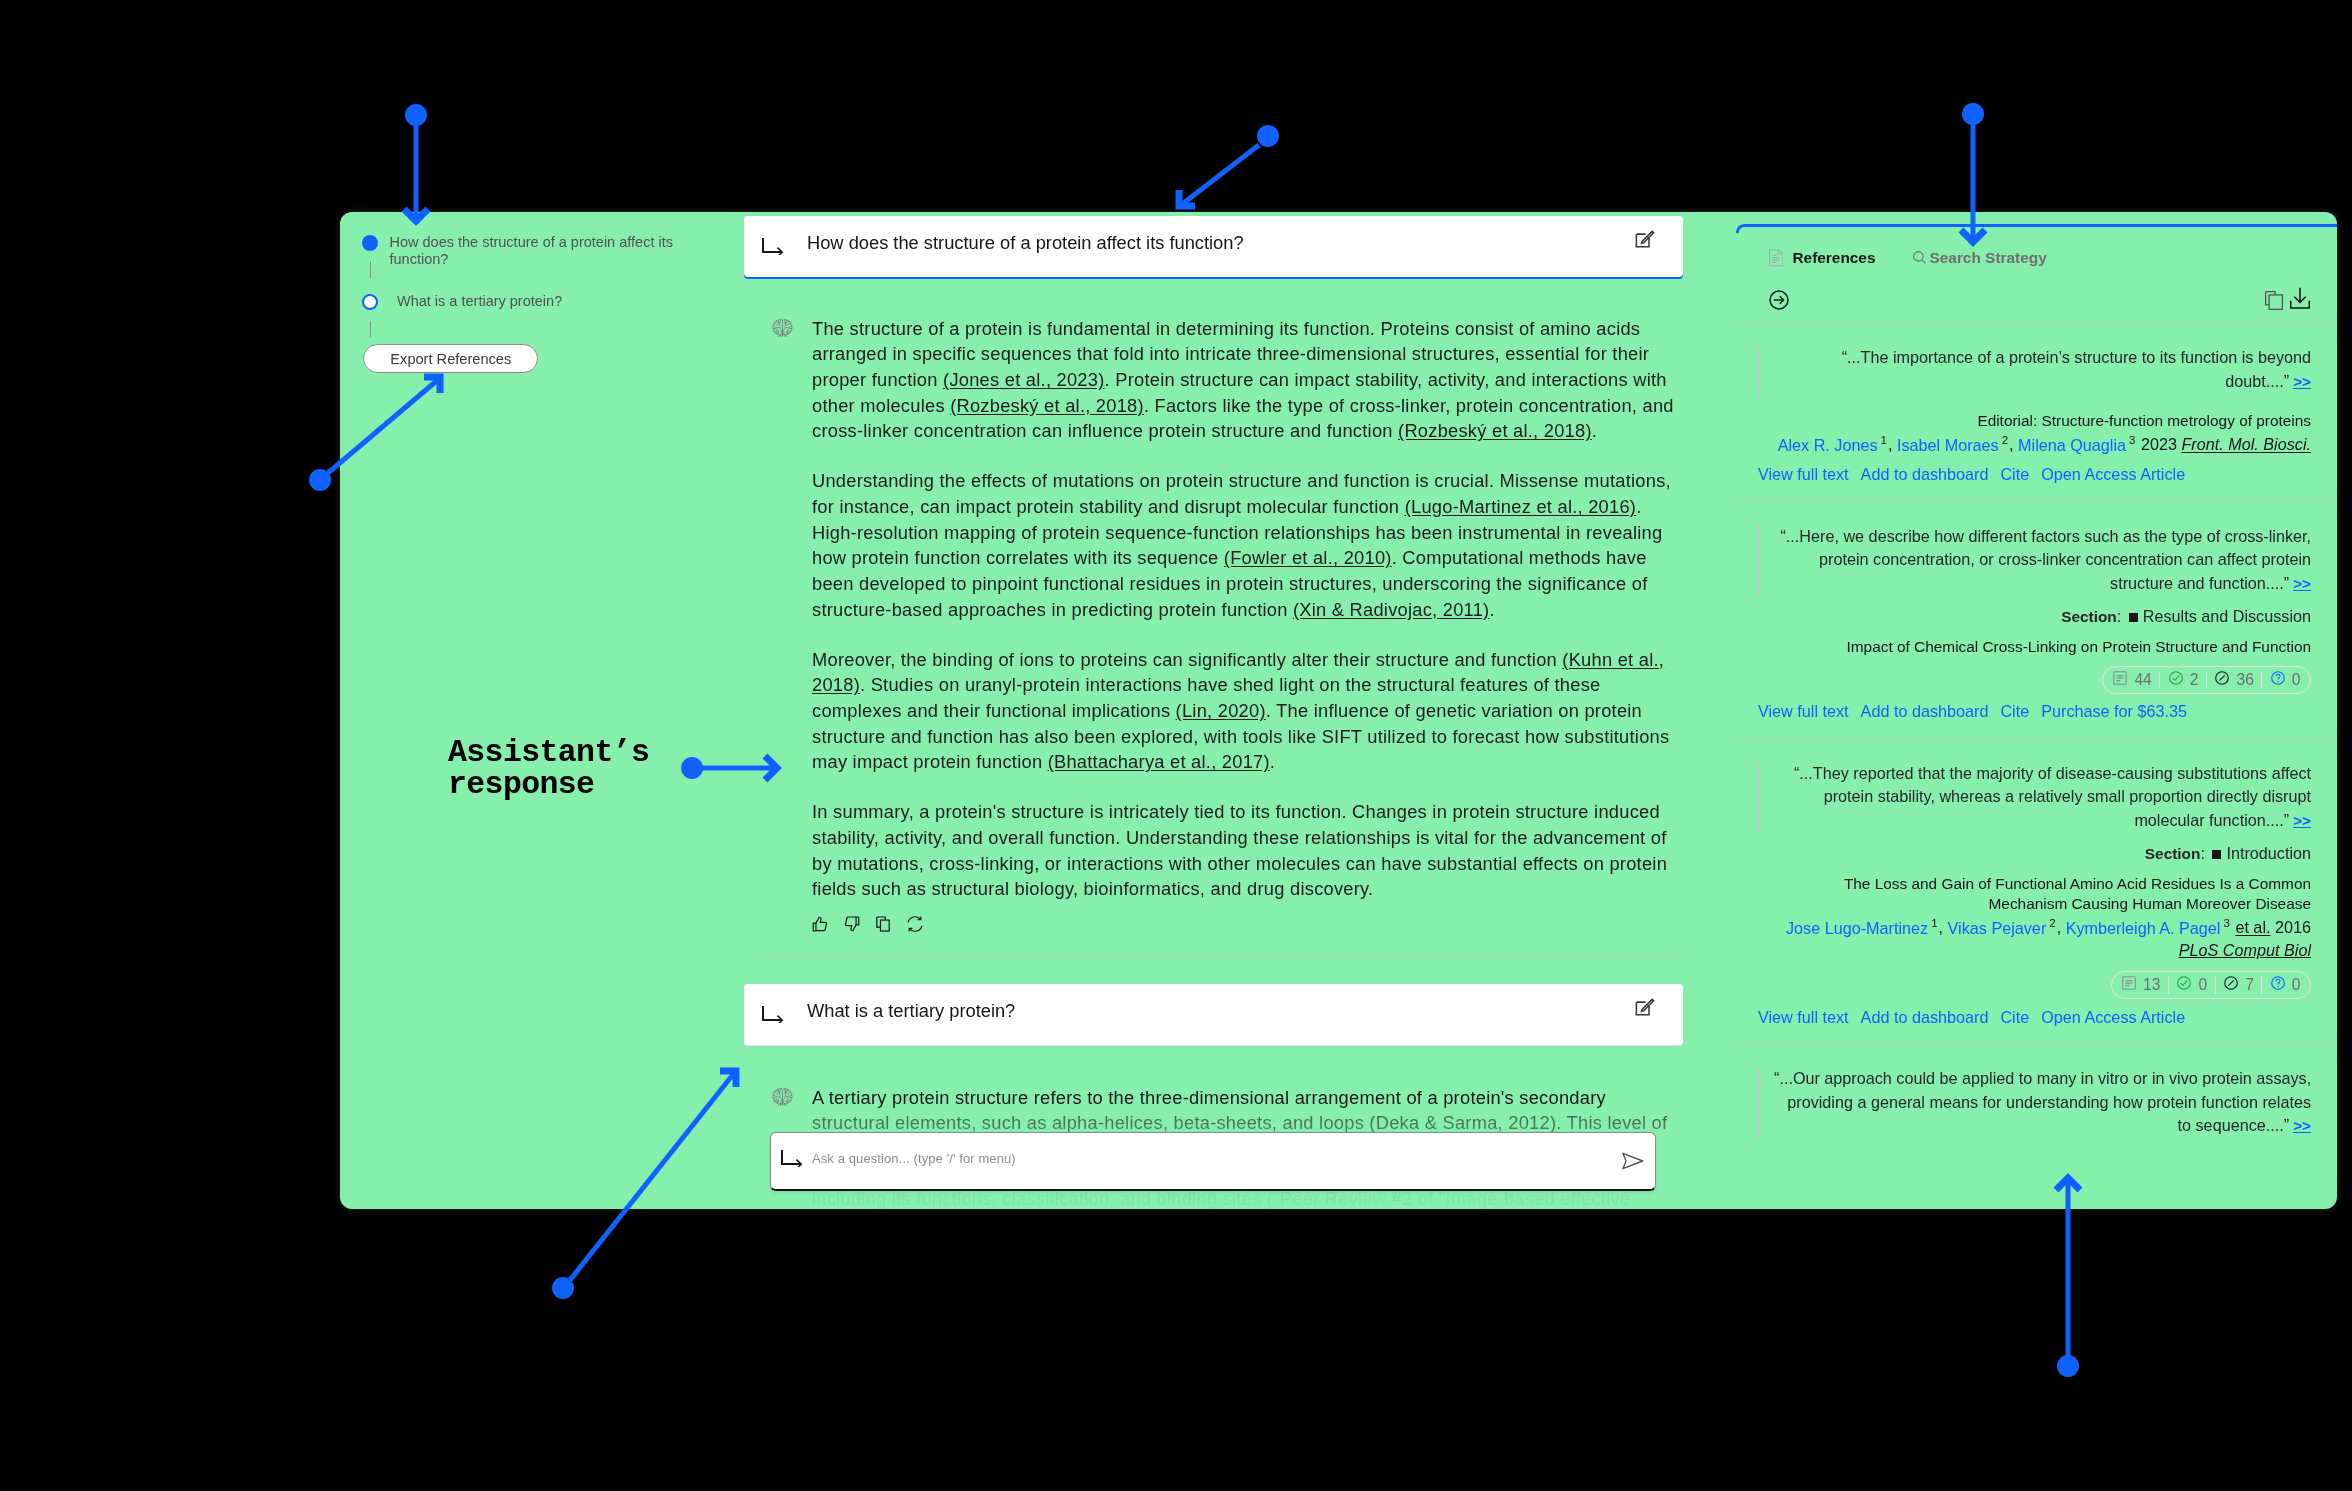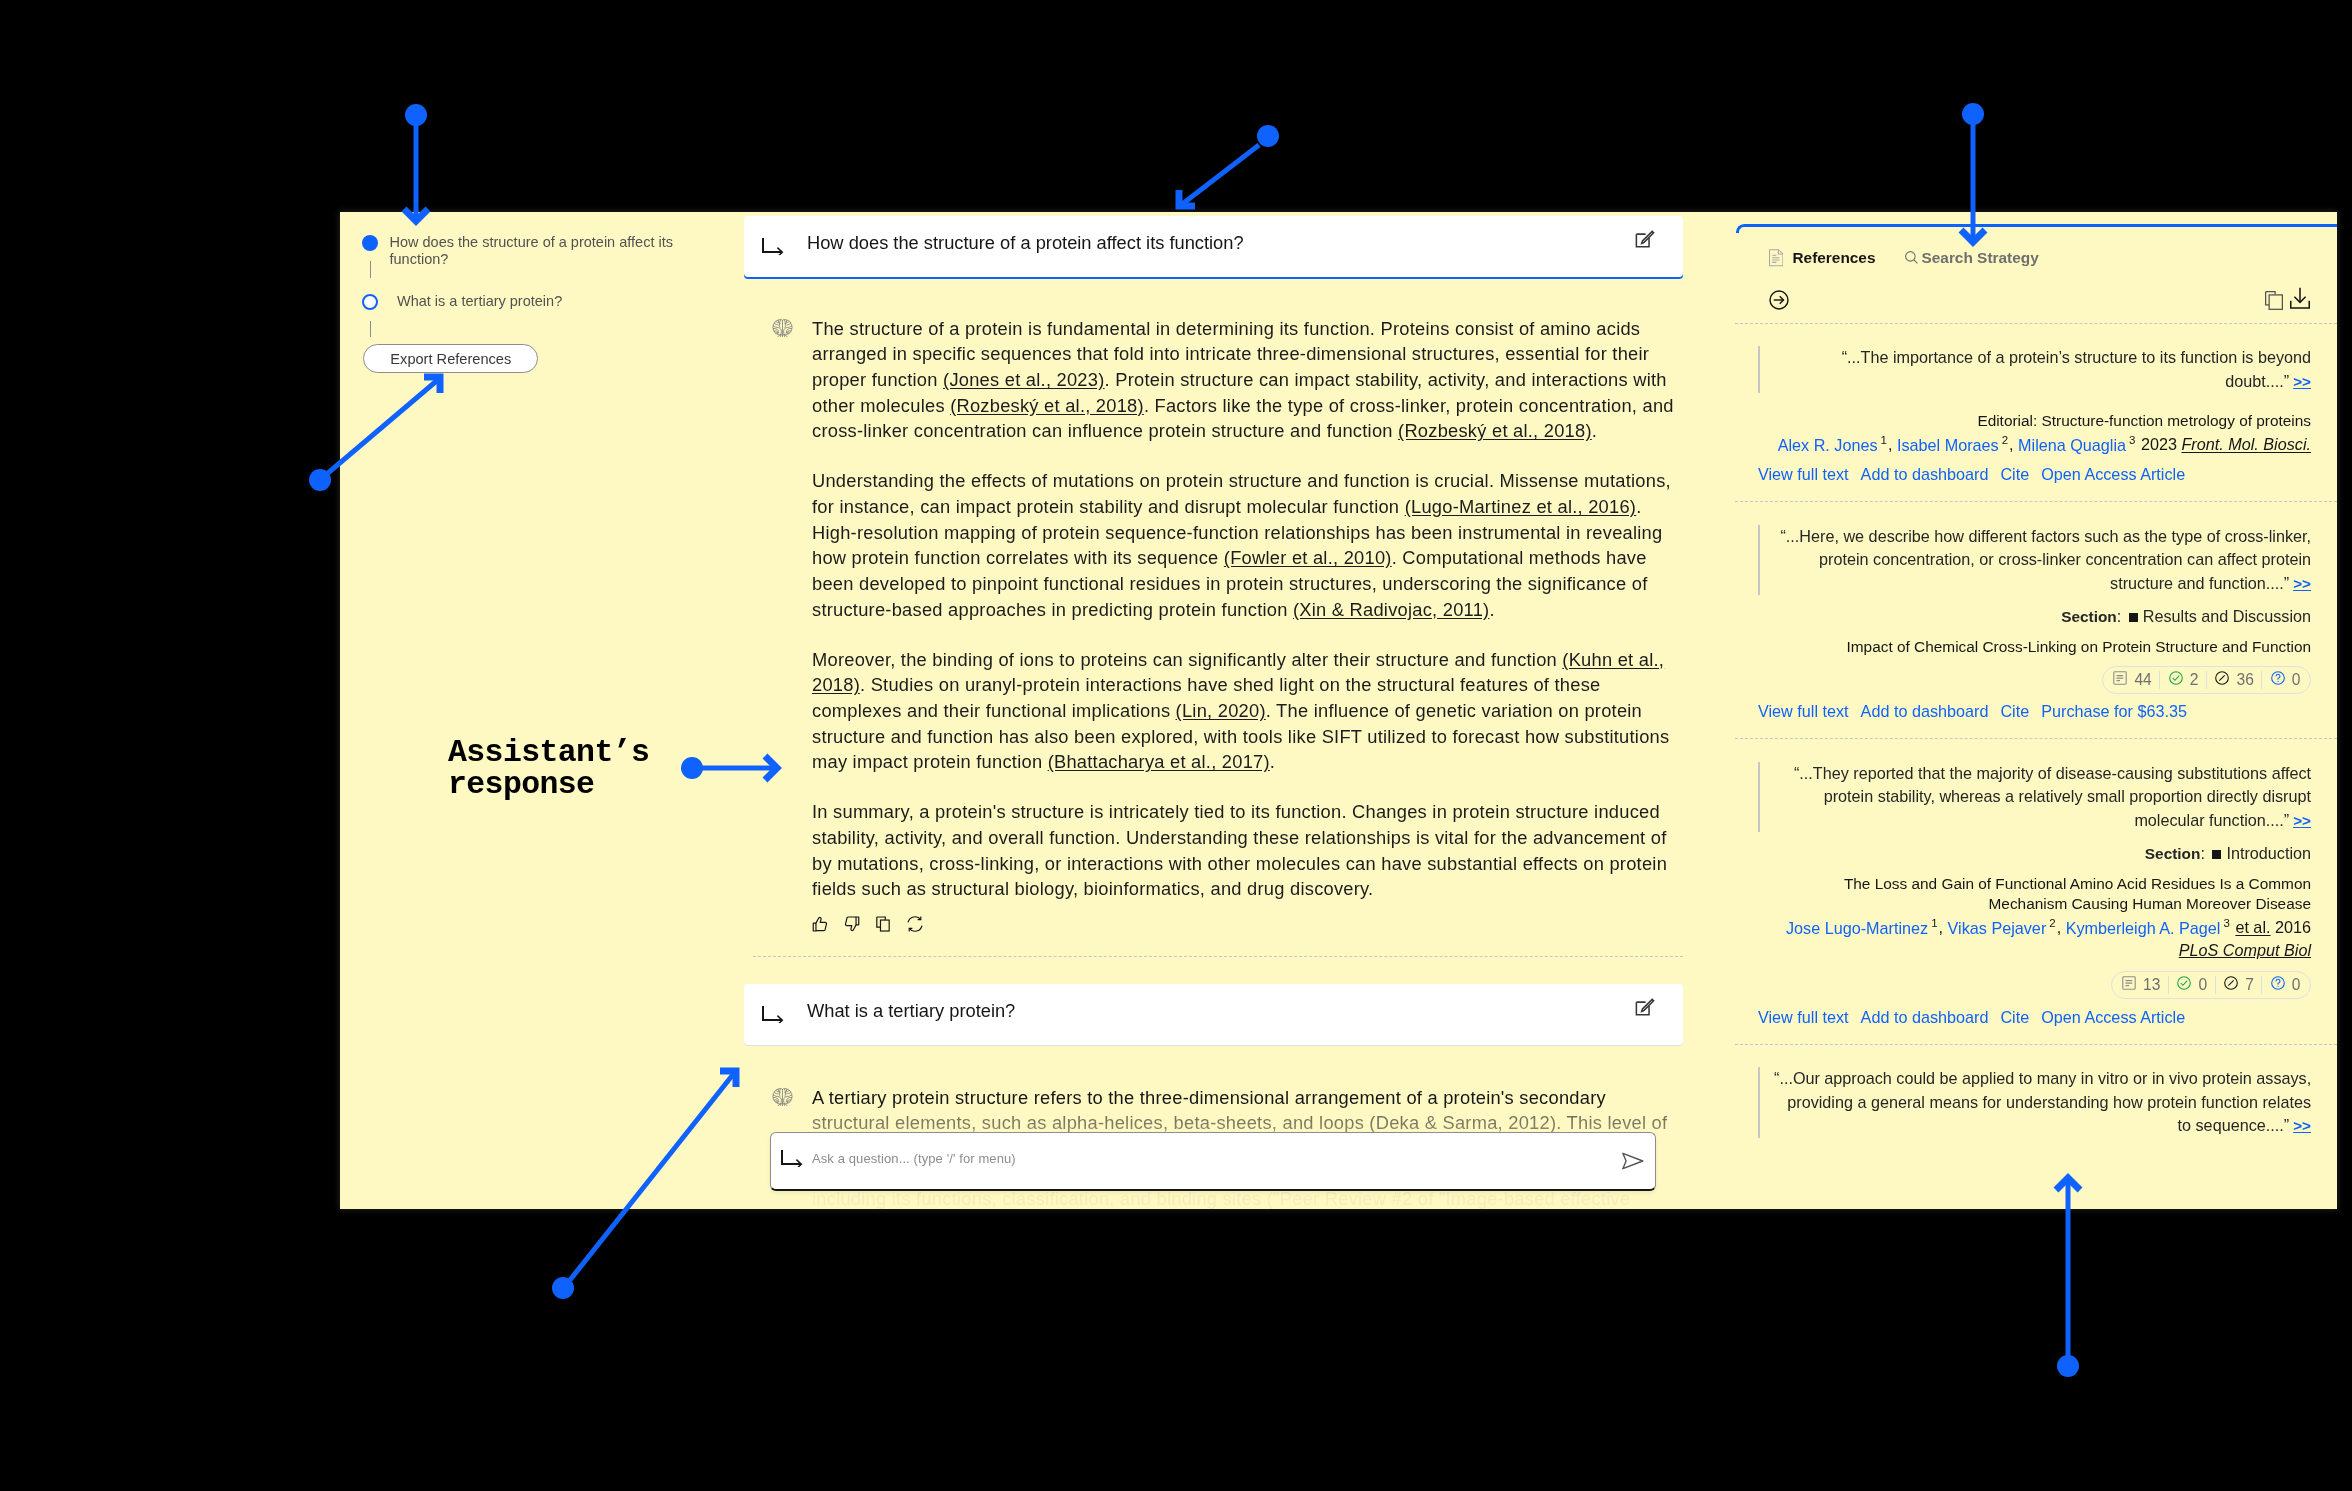--- a/index.html
+++ b/index.html
@@ -2,22 +2,22 @@
 <html><head>
 <meta charset="utf-8">
 <style>
   html,body{margin:0;padding:0;background:#000;}
   body{width:2352px;height:1491px;overflow:hidden;
        font-family:"Liberation Sans",sans-serif;
        -webkit-font-smoothing:antialiased;}
   #canvas{position:relative;width:2352px;height:1491px;background:#000;overflow:hidden;}
 
   
-  #app{position:absolute;left:340px;top:212px;width:1997px;height:997px;background:#fef9c3;
-       border-radius:0;display:flex;overflow:hidden;
+  #app{position:absolute;left:340px;top:212px;width:1997px;height:997px;background:#86efac;
+       border-radius:12px;display:flex;overflow:hidden;
        box-shadow:0 0 6px 1px rgba(255,255,255,.13);}
 
   
   .sidebar{width:404px;flex:0 0 404px;box-sizing:border-box;position:relative;}
   .thread-item{position:absolute;}
   .bullet{position:absolute;width:16px;height:16px;border-radius:50%;box-sizing:border-box;}
   .bullet.filled{background:#0f62fe;}
   .bullet.hollow{border:2px solid #0f62fe;background:#fff;}
   .thread-label{position:absolute;font-size:14.5px;line-height:17px;color:#525252;}
   .thread-stem{position:absolute;width:1.4px;background:#8d8d8d;}
@@ -63,21 +63,21 @@
   .askbar .ph{position:absolute;left:41px;top:12px;font-size:13px;color:#8d8d8d;letter-spacing:.1px;line-height:28px;}
   .askbar .send{position:absolute;right:9px;top:50%;transform:translateY(-50%);width:26px;height:26px;cursor:pointer;}
 
   
   .refs{width:602px;flex:0 0 602px;box-sizing:border-box;position:relative;overflow:hidden;}
   .refs::before{content:"";position:absolute;left:1px;top:12px;right:-5px;height:30px;
         border-top:3px solid #0f62fe;border-left:3px solid #0f62fe;
         border-top-left-radius:8px;
         -webkit-mask-image:linear-gradient(to bottom,#000 0,#000 9px,transparent 9px);
         mask-image:linear-gradient(to bottom,#000 0,#000 9px,transparent 9px);}
-  .reftabs{position:absolute;left:33.5px;top:37px;display:flex;align-items:center;gap:8px;}
+  .reftabs{position:absolute;left:33.5px;top:37px;display:flex;align-items:center;gap:16px;}
   .reftab{display:flex;align-items:center;font-size:15.4px;cursor:pointer;line-height:17px;}
   .reftab svg{display:block;}
   .reftab.active{color:#161616;font-weight:bold;gap:9.5px;}
   .reftab.inactive{color:#6f6f6f;font-weight:bold;gap:4px;margin-left:21px;}
   .reftoolbar{position:absolute;left:32px;top:75px;width:543px;
        display:flex;align-items:center;justify-content:space-between;}
   .reftoolbar .right{display:flex;gap:7px;align-items:flex-end;margin-bottom:2px;}
   .reftoolbar svg{display:block;}
   #reflist{position:absolute;left:0;top:110.5px;width:602px;text-align:right;}
   .hr-dash{border-top:1px dashed #c6c6c6;margin:0;}

